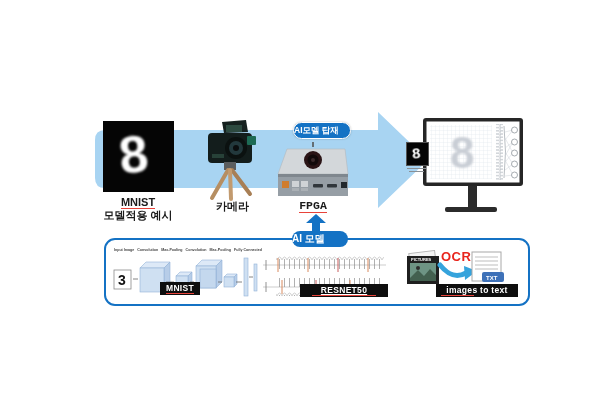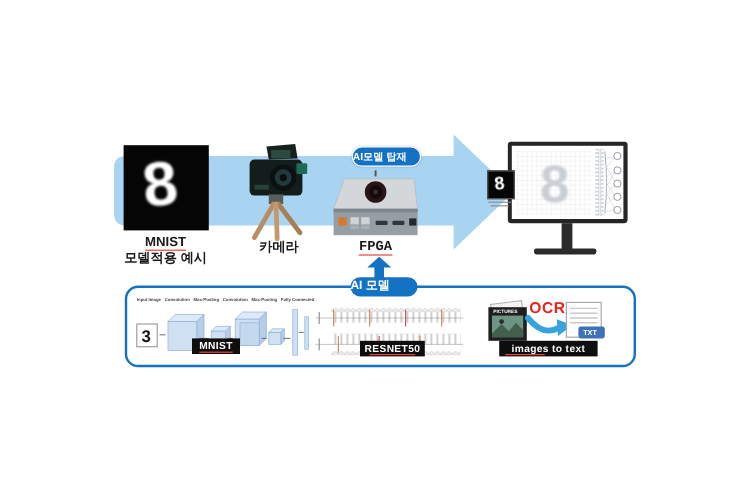--- a/index.html
+++ b/index.html
@@ -195,21 +195,21 @@
     </g>
     <g>
       <line x1="1" y1="33" x2="124" y2="33" stroke="#9a9a9a" stroke-width="0.5"></line>
       <line x1="4" y1="28" x2="4" y2="38" stroke="#777" stroke-width="0.8"></line>
       <rect x="14" y="24" width="108" height="18" fill="url(#rn)"></rect>
       <line x1="20" y1="26" x2="20" y2="40" stroke="#d98a5f" stroke-width="1"></line>
       <line x1="54" y1="26" x2="54" y2="40" stroke="#c75c5c" stroke-width="1"></line>
       <line x1="88" y1="26" x2="88" y2="40" stroke="#d98a5f" stroke-width="1"></line>
     </g>
   </svg>
-  <div class="abs bdg-black" style="left:300px;top:284px;width:54px;">
+  <div class="abs bdg-black" style="left:300px;top:284px;width:88px;text-decoration:underline;">
     <span>RESNET50</span><span class="ul"></span>
   </div>
 
   <svg class="abs" style="left:404px;top:250px;" width="40" height="40" viewBox="0 0 40 40">
     <rect x="6" y="2" width="26" height="22" fill="#f4f4f4" stroke="#b5b5b5" transform="rotate(-7 19 13)"></rect>
     <rect x="3" y="6" width="32" height="28" fill="#1f1f1f"></rect>
     <text x="7" y="11" font-size="4" fill="#fff" font-weight="bold">PICTURES</text>
     <rect x="6" y="13" width="26" height="18" fill="#6e9484"></rect>
     <path d="M6,28 L14,20 L20,26 L26,19 L32,25 L32,31 L6,31 Z" fill="#43604f"></path>
     <circle cx="14" cy="18" r="2" fill="#2c2c2c"></circle>
@@ -224,18 +224,18 @@
     <rect x="2" y="1" width="29" height="29" fill="#fff" stroke="#a8a8a8"></rect>
     <g stroke="#c9c9c9" stroke-width="1.2">
       <line x1="5" y1="6" x2="28" y2="6"></line>
         <line x1="5" y1="10" x2="28" y2="10"></line>
       <line x1="5" y1="14" x2="28" y2="14"></line>
         <line x1="5" y1="18" x2="28" y2="18"></line>
     </g>
     <rect x="12" y="21" width="22" height="10" rx="2" fill="#3e71b8"></rect>
     <text x="16" y="28.5" font-size="6" font-weight="bold" fill="#fff">TXT</text>
   </svg>
-  <div class="abs bdg-black" style="left:416px;top:284px;width:82px;">
+  <div class="abs bdg-black" style="left:436px;top:284px;width:82px;">
     <span>images to text</span>
     <span class="ul" style="left:6%;width:40%;"></span>
   </div>
 
 </div>
 
 </body></html>

